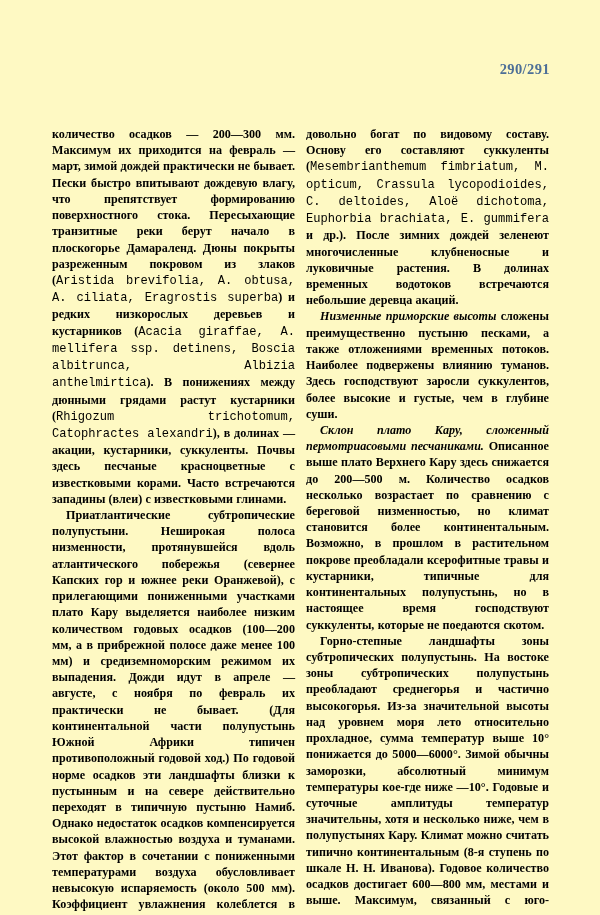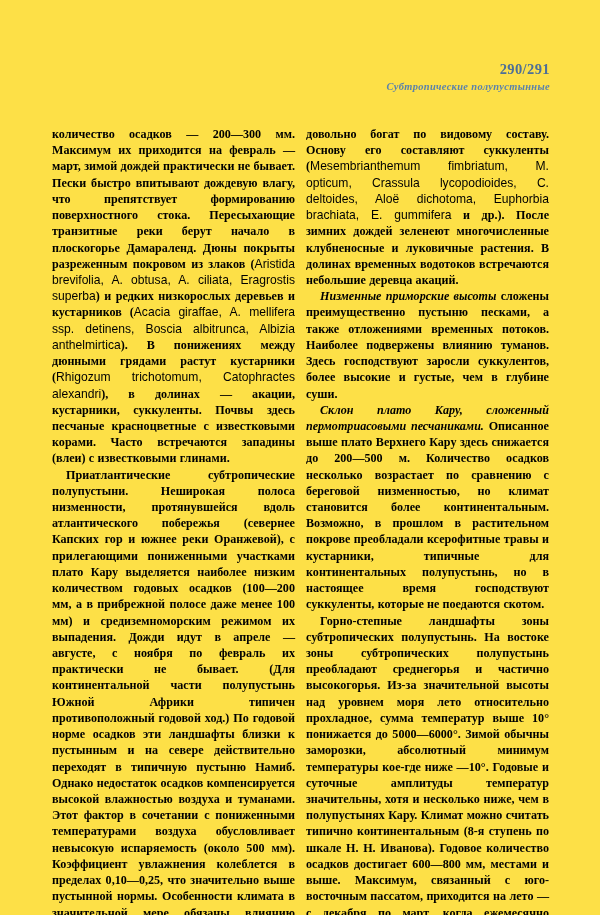--- a/index.html
+++ b/index.html
@@ -12,21 +12,21 @@
     height: 915px;
     overflow: hidden;
     font-family: "Liberation Serif", "DejaVu Serif", serif;
     color: #000000;
     position: relative;
   }
 
   #page {
     position: absolute;
     inset: 0;
-    background: #fde047;
+    background: #fef9c3;
   }
 
   
   #running-head {
     position: absolute;
     top: 60px;
     left: 300px;
     width: 250px;
     text-align: right;
     color: #5b7fa6;
@@ -85,39 +85,38 @@
   }
   .para.indent { text-indent: 14px; }
 
   
   .para.cont-end { text-align-last: justify; }
   .para.cont-start { text-indent: 0; }
 
   
   .latin {
     font-weight: normal;
-    font-family: Liberation Sans, sans-serif;
+    font-family: Liberation Mono, monospace;
   }
   .run-in {
     font-weight: bold;
   }
   .run-in-ital {
     font-weight: bold;
     font-style: italic;
   }
 </style>
 </head>
 <body>
 
 <div id="page">
 
   <div id="running-head">
     <div class="folio">290/291</div>
     <div class="subject">
-      <div>Субтропические полупустынные</div>
     </div>
   </div>
 
   <div id="columns">
 
     <div class="column">
 
       <p class="para cont-start"><span>количество осадков — 200—300 мм. Максимум их приходится на февраль — март, зимой дождей практически не бывает. Пески быстро впитывают дождевую влагу, что препятствует формированию поверхностного стока. Пересыхающие транзитные реки берут начало в плоскогорье Дамараленд. Дюны покрыты разреженным покровом из злаков (</span><span class="latin">Aristida brevifolia, A. obtusa, A. ciliata, Eragrostis superba</span><span>) и редких низкорослых деревьев и кустарников (</span><span class="latin">Acacia giraffae, A. mellifera ssp. detinens, Boscia albitrunca, Albizia anthelmirtica</span><span>). В понижениях между дюнными грядами растут кустарники (</span><span class="latin">Rhigozum trichotomum, Catophractes alexandri</span><span>), в долинах — акации, кустарники, суккуленты. Почвы здесь песчаные красноцветные с известковыми корами. Часто встречаются западины (влеи) с известковыми глинами.</span></p>
 
       <p class="para indent cont-end"><span class="run-in">Приатлантические субтропические полупустыни.</span><span> Неширокая полоса низменности, протянувшейся вдоль атлантического побережья (севернее Капских гор и южнее реки Оранжевой), с прилегающими пониженными участками плато Кару выделяется наиболее низким количеством годовых осадков (100—200 мм, а в прибрежной полосе даже менее 100 мм) и средиземноморским режимом их выпадения. Дожди идут в апреле — августе, с ноября по февраль их практически не бывает. (Для континентальной части полупустынь Южной Африки типичен противоположный годовой ход.) По годовой норме осадков эти ландшафты близки к пустынным и на севере действительно переходят в типичную пустыню Намиб. Однако недостаток осадков компенсируется высокой влажностью воздуха и туманами. Этот фактор в сочетании с пониженными температурами воздуха обусловливает невысокую испаряемость (около 500 мм). Коэффициент увлажнения колеблется в пределах 0,10—0,25, что значительно выше пустынной нормы. Особенности климата в значительной мере обязаны влиянию холодного Бенгельского течения. Температурный режим исключительно ровный, температура самого теплого месяца 16—18°, а самого холодного 12—14°.</span></p>

